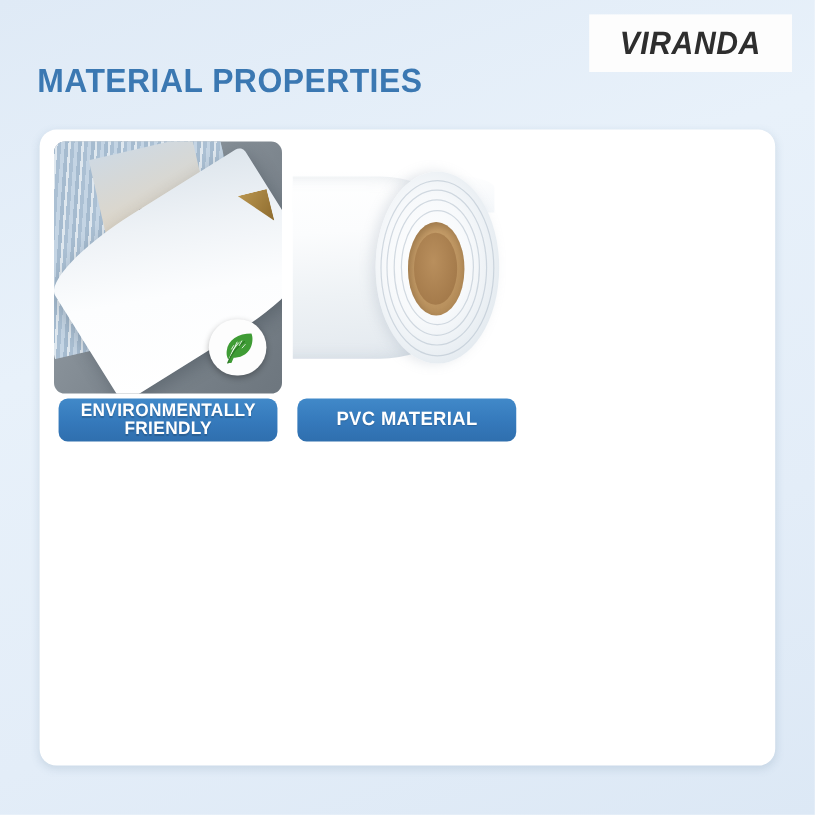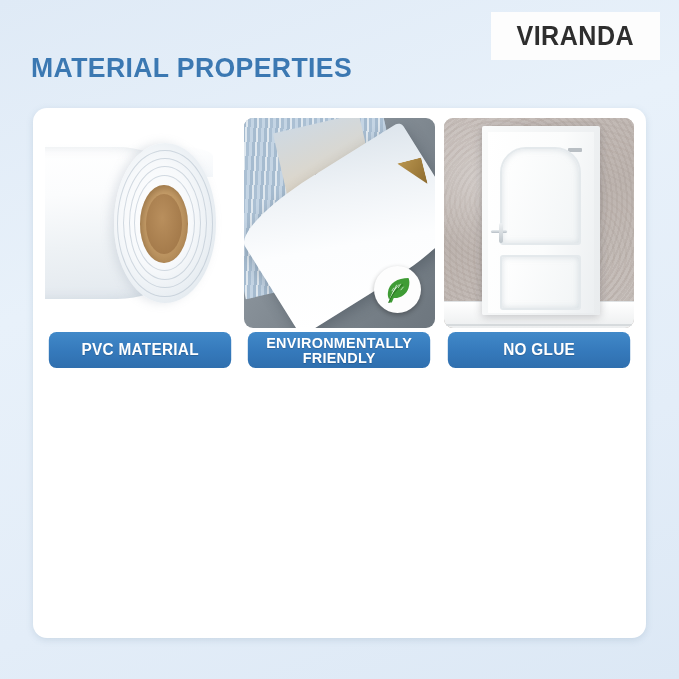--- a/index.html
+++ b/index.html
@@ -13,21 +13,21 @@
   body {
     background:linear-gradient(160deg,#dfeaf6 0%,#e8f1fa 35%,#e3edf8 70%,#dce8f5 100%);
     position:relative;
   }
 
   
   .brand-box{
     position:absolute; top:12px; right:19px;
     width:169px; height:48px;
     background:#fdfdfd;
-    display:flex; align-items:center; justify-content:center;
+    display:flex; align-items:center; justify-content:center;font-style:italic;
   }
   .brand-text{
     font-size:27px; font-weight:bold; color:#2e2e2e;
     letter-spacing:.5px; transform:scaleX(.93);
     font-family:"Liberation Sans Narrow","Liberation Sans",sans-serif;
   }
   .page-title{
     position:absolute; top:52px; left:31px;
     font-size:28px; font-weight:bold; color:#3b78b2;
     letter-spacing:.4px; transform:scaleX(.95); transform-origin:left center;
@@ -349,35 +349,20 @@
 <body>
 
 <div class="brand-box">
   <span class="brand-text">VIRANDA</span>
 </div>
 
 <h1 class="page-title">MATERIAL PROPERTIES</h1>
 
 <div class="panel">
   <div class="grid">
-
-    <div class="card">
-      <div class="thumb pvc">
-        <div class="roll-sheet-top"></div>
-        <div class="roll-body"></div>
-        <div class="roll-end"></div>
-        <div class="roll-ring r1"></div>
-        <div class="roll-ring r2"></div>
-        <div class="roll-ring r3"></div>
-        <div class="roll-ring r4"></div>
-        <div class="roll-core"></div>
-        <div class="roll-core-in"></div>
-      </div>
-      <div class="caption">PVC MATERIAL</div>
-    </div>
 
     <div class="card">
       <div class="thumb eco">
         <div class="eco-photo"></div>
         <div class="eco-photo2"></div>
         <div class="eco-post p1"></div>
         <div class="eco-post p2"></div>
         <div class="eco-post p3"></div>
         <div class="eco-sheet"></div>
         <div class="eco-tip"></div>
@@ -387,38 +372,33 @@
             <path d="M14 58c6-16 16-28 28-36" stroke="#2d7a26" stroke-width="2.4" fill="none" stroke-linecap="round"></path>
             <g stroke="#ffffff" stroke-width="1.6" opacity=".85" fill="none">
               <path d="M30 22l-4 8M38 20l-5 9M44 26l-6 7M24 28l-4 7"></path>
             </g>
           </svg>
         </div>
       </div>
       <div class="caption two-line">ENVIRONMENTALLY FRIENDLY</div>
     </div>
 
-
-
-
     <div class="card">
-      <div class="thumb door-scene">
-        <div class="wall"></div>
-        <div class="baseboard">
-          <div class="baseboard-line"></div>
-        </div>
-        <div class="door-frame">
-          <div class="door-leaf">
-            <div class="door-vent"></div>
-            <div class="panel-top"></div>
-            <div class="panel-bot"></div>
-            <div class="handle">
-              <div class="handle-bar"></div>
-              <div class="handle-plate"></div>
-            </div>
-          </div>
-        </div>
+      <div class="thumb pvc">
+        <div class="roll-sheet-top"></div>
+        <div class="roll-body"></div>
+        <div class="roll-end"></div>
+        <div class="roll-ring r1"></div>
+        <div class="roll-ring r2"></div>
+        <div class="roll-ring r3"></div>
+        <div class="roll-ring r4"></div>
+        <div class="roll-core"></div>
+        <div class="roll-core-in"></div>
       </div>
-      <div class="caption">NO GLUE</div>
+      <div class="caption">PVC MATERIAL</div>
     </div>
+
+
+
+
 
   </div>
 </div>
 
 </body></html>

